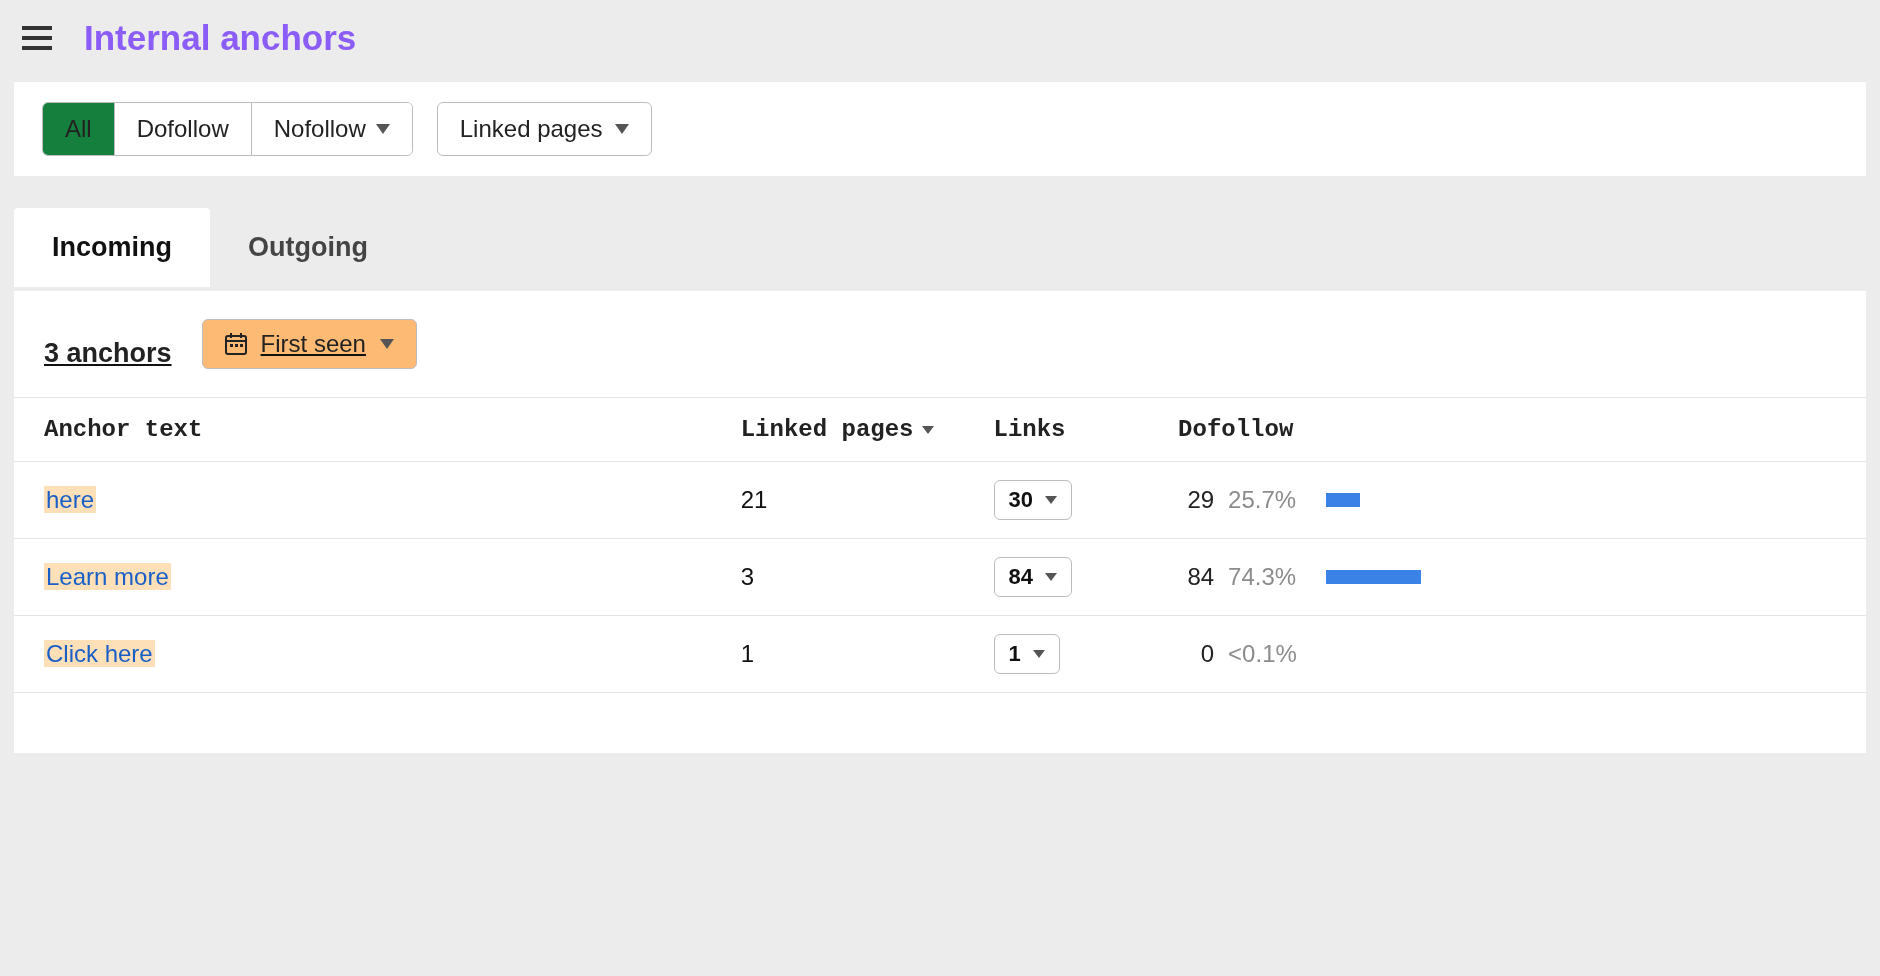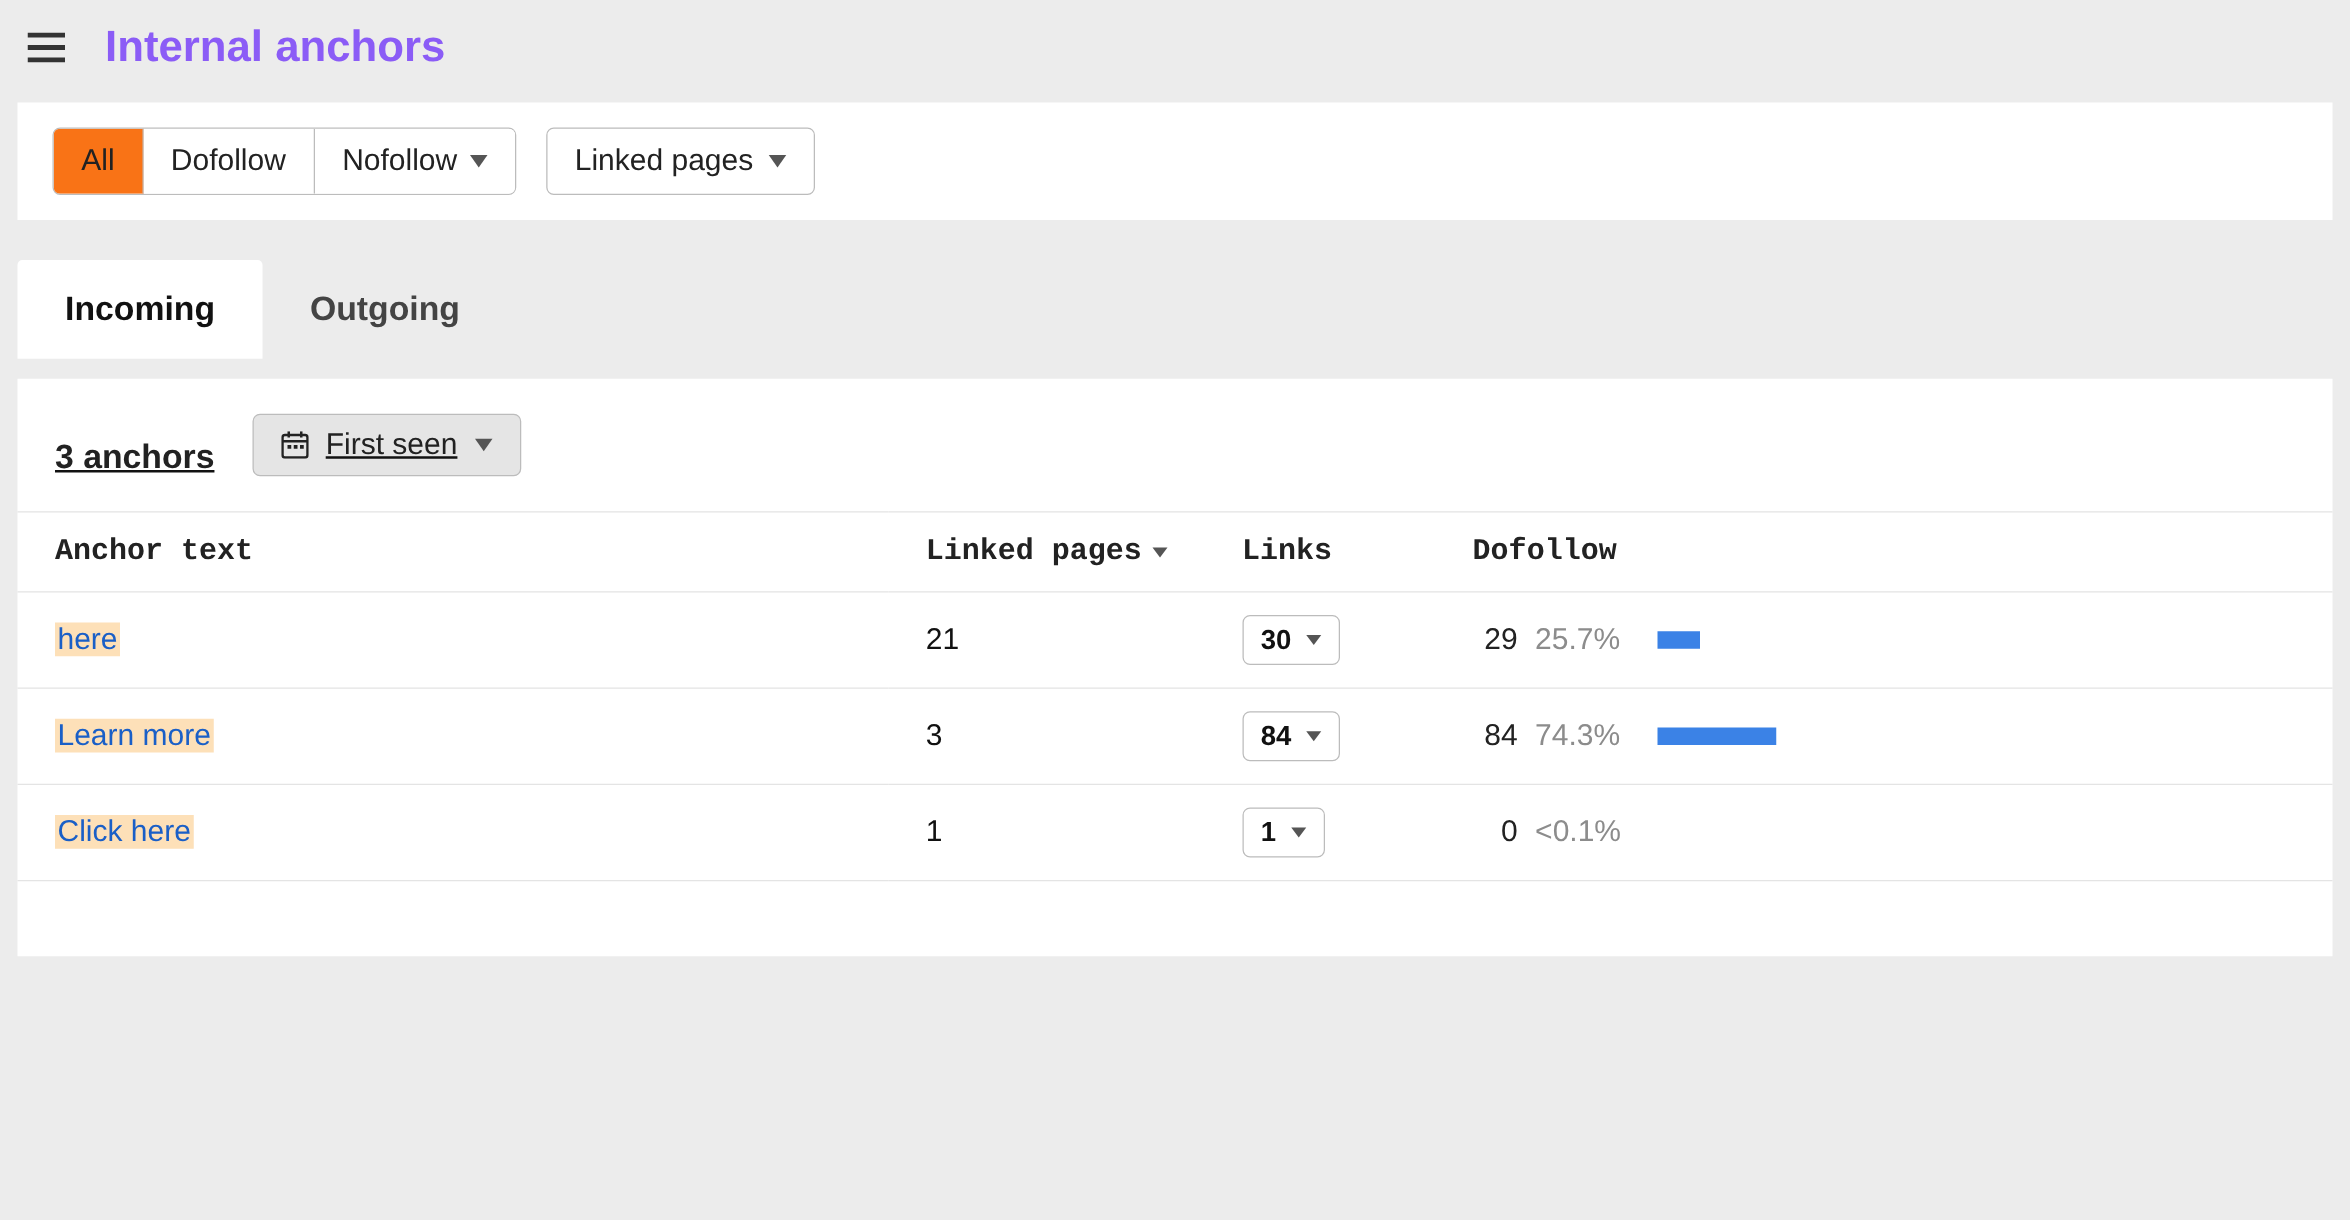--- a/index.html
+++ b/index.html
@@ -48,21 +48,21 @@
     background: #fff;
     border-right: 1px solid #bcbcbc;
     cursor: pointer;
     display: flex;
     align-items: center;
     gap: 10px;
     color: #222;
   }
   .seg-btn:last-child { border-right: none; }
   .seg-btn.active {
-    background: #f97316;
+    background: #15803d;
     font-weight: 400;
   }
   .drop-btn {
     display: inline-flex;
     align-items: center;
     gap: 12px;
     padding: 12px 22px;
     font-size: 24px;
     background: #fff;
     border: 1px solid #bcbcbc;
@@ -114,21 +114,21 @@
   .filter-chip-close {
     padding: 0 22px;
     border-left: 1px solid #d8b880;
     display: flex;
     align-items: center;
     cursor: pointer;
     align-self: stretch;
   }
   .tabs {
     display: flex;
-    margin: 32px 14px 16px 14px;
+    margin: 32px 14px 4px 14px;
   }
   .tab {
     padding: 24px 38px;
     font-size: 27px;
     font-weight: 700;
     cursor: pointer;
     color: #444;
   }
   .tab.active {
     background: #fff;
@@ -152,21 +152,21 @@
     font-size: 27px;
     font-weight: 700;
     color: #222;
   }
   .sort-btn {
     display: inline-flex;
     align-items: center;
     gap: 14px;
     padding: 10px 22px;
     font-size: 24px;
-    background: #e5e5e5;
+    background: #fdba74;
     border: 1px solid #bcbcbc;
     border-radius: 6px;
     cursor: pointer;
     color: #222;
   }
   .cal-icon {
     display: inline-flex;
   }
   table.data-table {
     width: 100%;

